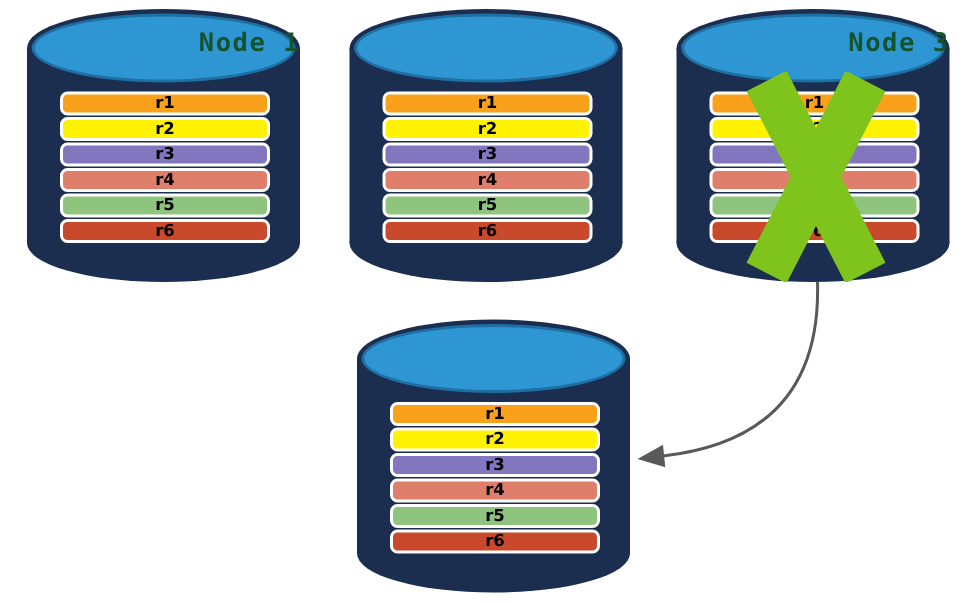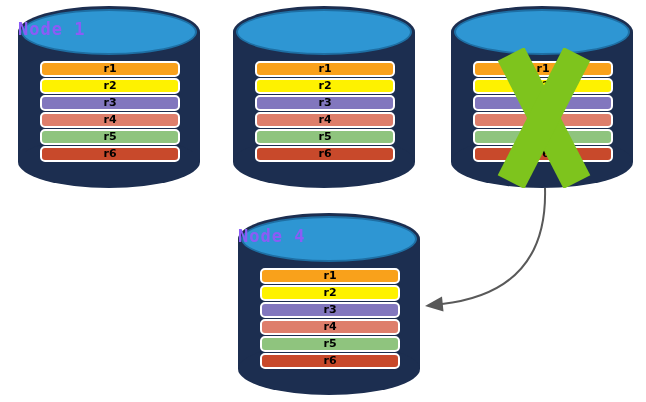--- a/index.html
+++ b/index.html
@@ -15,22 +15,22 @@
   .node4{left:238px;top:213px;}
 
   .cap-back{position:absolute;left:0;top:0;width:182px;height:52px;border-radius:50%;background:#1c2e50;}
   .cyl-body{position:absolute;left:0;right:0;top:26px;bottom:26px;background:#1c2e50;}
   .cap-bottom{position:absolute;left:0;bottom:0;width:182px;height:52px;border-radius:50%;background:#1c2e50;}
   .cap-top{
     position:absolute;left:3px;top:3px;width:176px;height:46px;border-radius:50%;
     background:#2e96d3;border:2px solid #1e6fa4;box-sizing:border-box;
   }
   .node-title{
-    position:absolute;left:0;top:13px;width:100%;text-align:left;
-    color:#8b5cf6;font-family:"DejaVu Sans Mono",monospace;font-weight:700;
+    position:absolute;left:0;top:13px;width:100%;text-align:right;
+    color:#14532d;font-family:"DejaVu Sans Mono",monospace;font-weight:700;
     font-size:17px;letter-spacing:1px;
   }
   
   .rows{position:absolute;left:22px;right:20px;top:55px;}
   .row{
     height:16px;margin-bottom:1px;border:2px solid #fff;border-radius:5px;
     box-sizing:border-box;text-align:center;color:#000;
     font-weight:700;font-size:11px;line-height:12px;
   }
   
@@ -71,40 +71,40 @@
       <div class="row" style="background-color: rgb(143, 196, 126);">r5</div>
       <div class="row" style="background-color: rgb(200, 73, 43);">r6</div>
     </div>
   </div>
 
   <div class="node node3">
     <div class="cap-back"></div>
     <div class="cyl-body"></div>
     <div class="cap-bottom"></div>
     <div class="cap-top"></div>
+    <div class="node-title">Node 3</div>
     <div class="rows">
       <div class="row" style="background-color: rgb(249, 161, 27);">r1</div>
       <div class="row" style="background-color: rgb(254, 242, 0);">r2</div>
       <div class="row" style="background-color: rgb(130, 119, 190);">r3</div>
       <div class="row" style="background-color: rgb(222, 126, 107);">r4</div>
       <div class="row" style="background-color: rgb(143, 196, 126);">r5</div>
       <div class="row" style="background-color: rgb(200, 73, 43);">r6</div>
     </div>
     <svg class="x-overlay" viewBox="0 0 110 140">
       <line x1="22" y1="6" x2="88" y2="134" stroke-width="30" stroke="#7ec41d"></line>
       <line x1="88" y1="6" x2="22" y2="134" stroke-width="30" stroke="#7ec41d"></line>
     </svg>
   </div>
 
   <div class="node node4">
     <div class="cap-back"></div>
     <div class="cyl-body"></div>
     <div class="cap-bottom"></div>
     <div class="cap-top"></div>
-    <div class="node-title">Node 4</div>
     <div class="rows">
       <div class="row" style="background-color: rgb(249, 161, 27);">r1</div>
       <div class="row" style="background-color: rgb(254, 242, 0);">r2</div>
       <div class="row" style="background-color: rgb(130, 119, 190);">r3</div>
       <div class="row" style="background-color: rgb(222, 126, 107);">r4</div>
       <div class="row" style="background-color: rgb(143, 196, 126);">r5</div>
       <div class="row" style="background-color: rgb(200, 73, 43);">r6</div>
     </div>
   </div>
 

